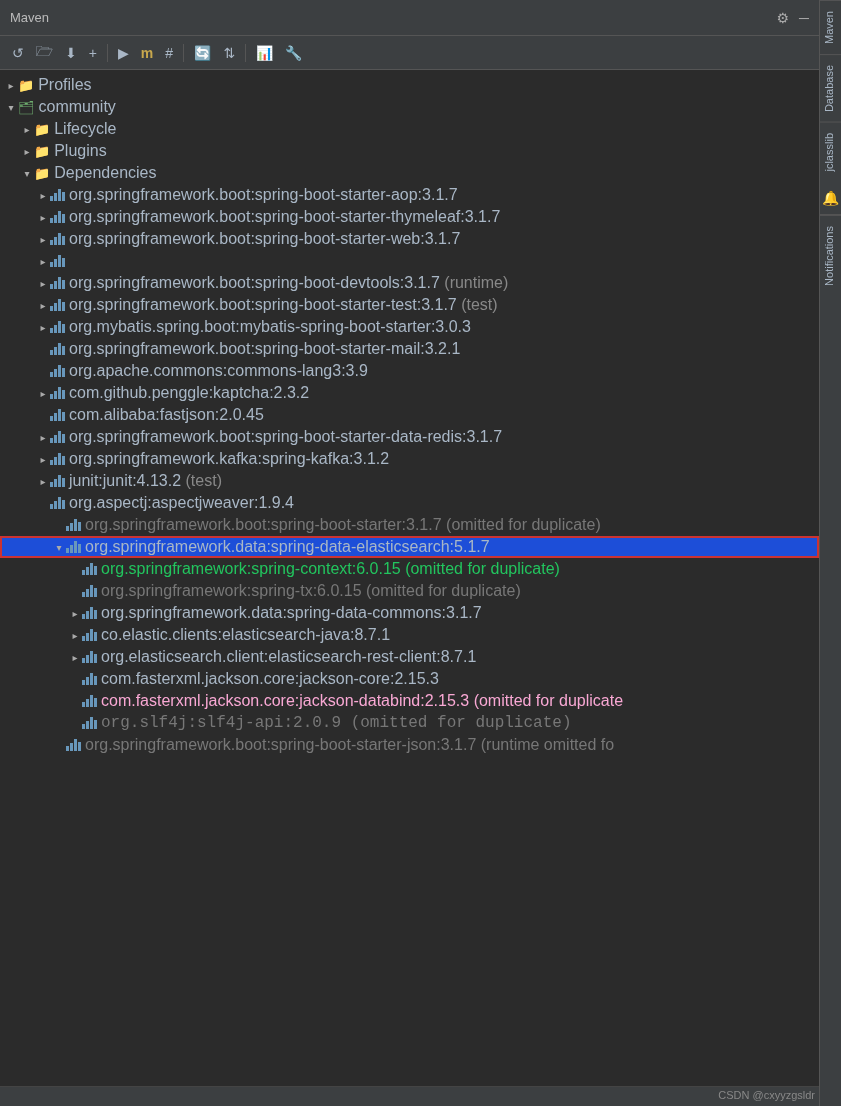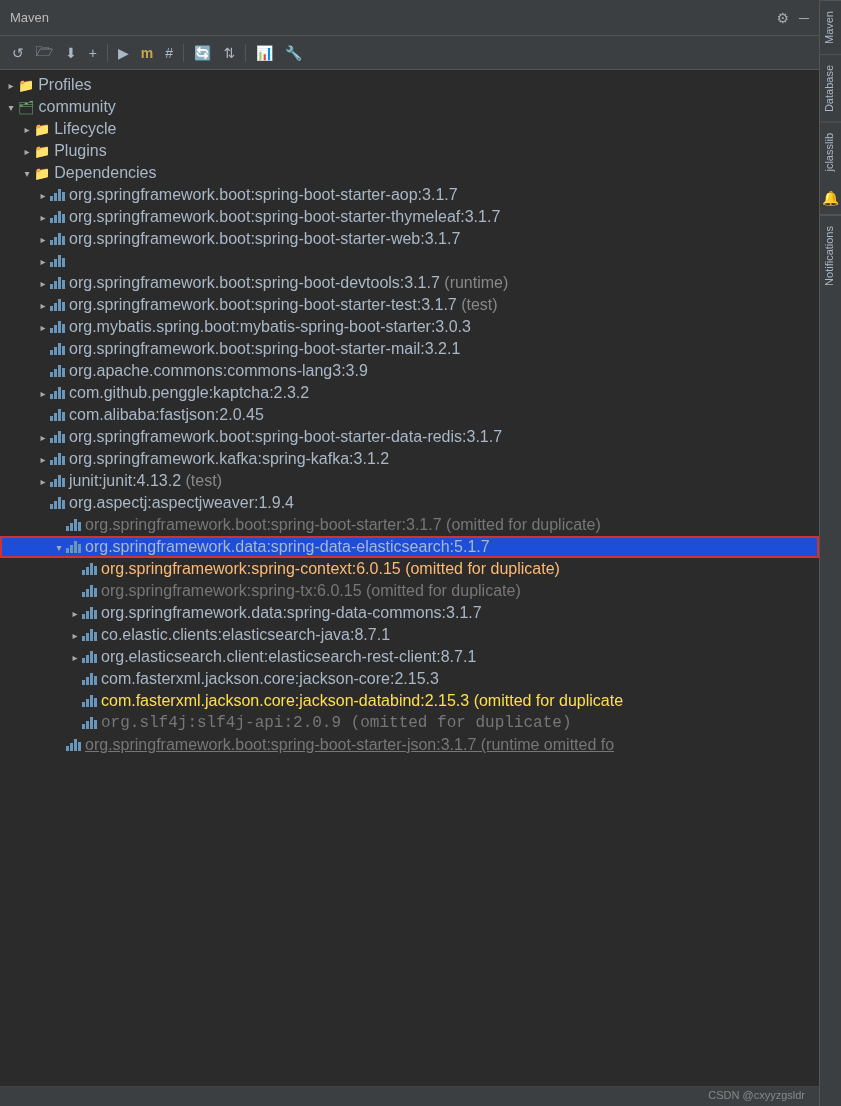--- a/index.html
+++ b/index.html
@@ -149,21 +149,21 @@
       padding: 8px 3px;
       color: #a9b7c6;
       font-size: 14px;
       cursor: pointer;
       border-bottom: 1px solid #555;
       width: 22px;
       text-align: center;
     }
     .bottom-bar {
       background: #3c3f41;
-      padding: 2px 14px;
+      padding: 2px 4px;
       font-size: 11px;
       color: #888;
       text-align: right;
       border-top: 1px solid #444;
       height: 20px;
     }
   </style>
 </head>
 <body>
 
@@ -413,21 +413,21 @@
       </div>
       <div class="tree-item">
         <span class="indent" style="display: inline-block; width: 68px;"></span>
         <span class="arrow empty"></span>
         <span class="bar-icon">
           <span class="b1"></span>
           <span class="b2"></span>
           <span class="b3"></span>
           <span class="b4"></span>
         </span>
-        <span class="item-label" style="color: #fdba74;">org.springframework:spring-context:6.0.15 (omitted for duplicate)</span>
+        <span class="item-label" style="color: #22c55e;">org.springframework:spring-context:6.0.15 (omitted for duplicate)</span>
       </div>
       <div class="tree-item">
         <span class="indent" style="display: inline-block; width: 68px;"></span>
         <span class="arrow empty"></span>
         <span class="bar-icon">
           <span class="b1"></span>
           <span class="b2"></span>
           <span class="b3"></span>
           <span class="b4"></span>
         </span>
@@ -479,21 +479,21 @@
       </div>
       <div class="tree-item">
         <span class="indent" style="display: inline-block; width: 68px;"></span>
         <span class="arrow empty"></span>
         <span class="bar-icon">
           <span class="b1"></span>
           <span class="b2"></span>
           <span class="b3"></span>
           <span class="b4"></span>
         </span>
-        <span class="item-label" style="color: #fde047;">com.fasterxml.jackson.core:jackson-databind:2.15.3 (omitted for duplicate</span>
+        <span class="item-label" style="color: #f9a8d4;">com.fasterxml.jackson.core:jackson-databind:2.15.3 (omitted for duplicate</span>
       </div>
       <div class="tree-item">
         <span class="indent" style="display: inline-block; width: 68px;"></span>
         <span class="arrow empty"></span>
         <span class="bar-icon">
           <span class="b1"></span>
           <span class="b2"></span>
           <span class="b3"></span>
           <span class="b4"></span>
         </span>
@@ -501,21 +501,21 @@
       </div>
       <div class="tree-item">
         <span class="indent" style="display: inline-block; width: 52px;"></span>
         <span class="arrow empty"></span>
         <span class="bar-icon">
           <span class="b1"></span>
           <span class="b2"></span>
           <span class="b3"></span>
           <span class="b4"></span>
         </span>
-        <span class="item-label" style="color: rgb(119, 119, 119); text-decoration: underline;">org.springframework.boot:spring-boot-starter-json:3.1.7 (runtime omitted fo</span>
+        <span class="item-label" style="color: rgb(119, 119, 119);">org.springframework.boot:spring-boot-starter-json:3.1.7 (runtime omitted fo</span>
       </div>
     </div>
 
   <div class="bottom-bar">
     <span>CSDN @cxyyzgsldr</span>
   </div>
 </div>
 
 <div class="right-sidebar">
   <div class="sidebar-tab">Maven</div>

